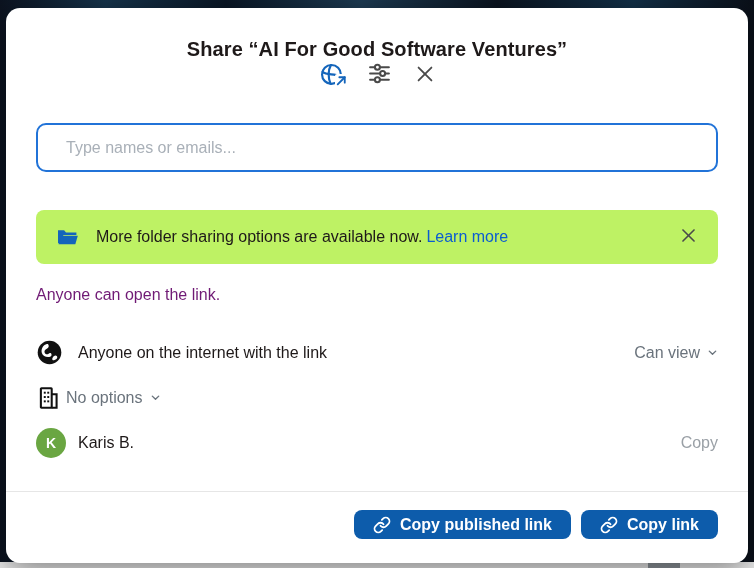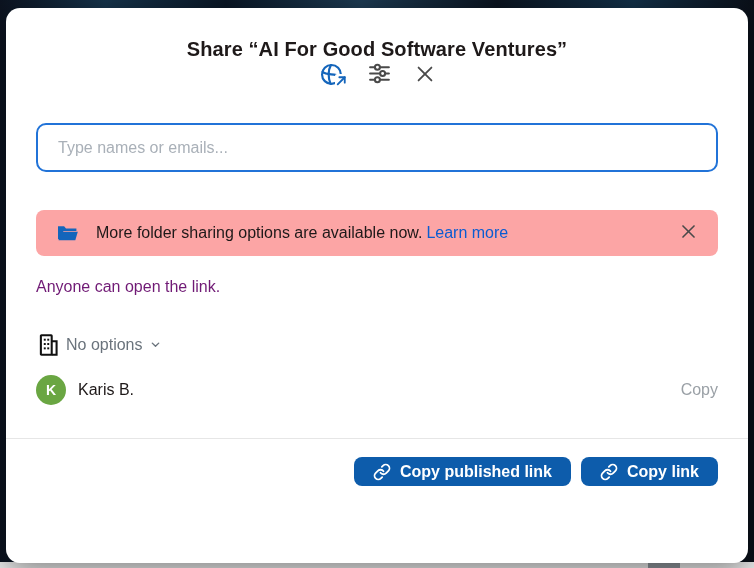--- a/index.html
+++ b/index.html
@@ -31,28 +31,28 @@
     letter-spacing: .1px;
   }
   .header-icons { display: flex; align-items: center; gap: 22px; }
   .icon-btn { background: none; border: none; cursor: pointer; padding: 0; display: flex; align-items: center; justify-content: center; position: relative; }
   .publish-wrap { position: relative; width: 26px; height: 26px; }
   .publish-wrap .arrow-overlay { position: absolute; right: -3px; bottom: -2px; background: #fff; border-radius: 2px; }
 
   .invite-input {
     margin-top: 34px; width: 100%; height: 49px;
     border: 2px solid #2173d8; border-radius: 10px;
-    font-size: 16px; color: #1e1919; padding: 0 20px; outline: none;
+    font-size: 16px; color: #1e1919; padding: 0 28px; outline: none;
     font-family: "Liberation Sans", sans-serif;
   }
   .invite-input::placeholder { color: #a9b0b8; }
 
   .banner {
-    margin-top: 38px; background: #fca5a5; border-radius: 8px;
-    height: 46px; display: flex; align-items: center; padding: 0 20px; gap: 16px;
+    margin-top: 38px; background: #bef264; border-radius: 8px;
+    height: 54px; display: flex; align-items: center; padding: 0 20px; gap: 16px;
   }
   .banner-text { font-size: 16px; color: #1e1919; flex: 1; }
   .banner-link { color: #0b5cd1; text-decoration: none; margin-left: 4px; }
 
   .link-status { margin-top: 22px; font-size: 16px; color: #701a75; }
 
   .rows { margin-top: 26px; display: flex; flex-direction: column; }
   .share-row { display: flex; align-items: center; height: 45px; }
   .row-icon { width: 30px; display: flex; align-items: center; justify-content: flex-start; }
   .row-label { flex: 1; font-size: 16px; color: #1e1919; margin-left: 12px; }
@@ -140,20 +140,38 @@
           <line x1="19" y1="5" x2="5" y2="19"></line>
         </svg>
       </span>
     </button>
   </div>
 
   <p class="link-status">Anyone can open the link.</p>
 
   <div class="rows">
 
+    <div class="share-row">
+      <span class="row-icon">
+        <svg width="27" height="27" viewBox="0 0 24 24">
+          <circle cx="12" cy="12" r="10.5" fill="#111111"></circle>
+          <path fill="#ffffff" d="M10.8 4.6 c1.2 1.8 .2 3.2 -1.2 4 c-1.6 .9 -2.6 2.2 -1.8 3.8 c.7 1.4 2.6 1.3 3.4 .6 c1 -.9 2.4 -.6 2.6 .8 c.2 1.2 -.8 2 -2.2 2.2 c-2.8 .4 -5.6 -1 -6.4 -3.6 c-.9 -3.2 .8 -6.6 3.9 -7.7 c.6 -.2 1.2 -.3 1.7 -.1 z"></path>
+          <path fill="#ffffff" d="M16.6 14.8 c1.4 -.3 2.5 .5 2.3 1.7 c-.2 1.1 -1.5 2.1 -2.9 2.4 c-1.1 .2 -1.8 -.5 -1.5 -1.6 c.3 -1.1 1 -2.2 2.1 -2.5 z"></path>
+        </svg>
+      </span>
+      <span class="row-label">Anyone on the internet with the link</span>
+      <button class="row-right">
+        <span>Can view</span>
+        <span>
+          <svg width="11" height="11" viewBox="0 0 24 24" fill="none" stroke="#6a737c" stroke-width="3" stroke-linecap="round" stroke-linejoin="round">
+            <polyline points="5 9 12 16 19 9"></polyline>
+          </svg>
+        </span>
+      </button>
+    </div>
 
     <div class="share-row">
       <span class="row-icon">
         <svg width="26" height="26" viewBox="0 0 24 24" fill="none" stroke="#111111" stroke-width="1.9">
           <rect x="4.5" y="3" width="10" height="18" rx="0.5"></rect>
           <path d="M14.5 8.5 h4.5 v12.5 h-4.5"></path>
           <rect x="7.2" y="6.2" width="1.8" height="1.8" fill="#111111" stroke="none"></rect>
           <rect x="10.4" y="6.2" width="1.8" height="1.8" fill="#111111" stroke="none"></rect>
           <rect x="7.2" y="10.2" width="1.8" height="1.8" fill="#111111" stroke="none"></rect>
           <rect x="10.4" y="10.2" width="1.8" height="1.8" fill="#111111" stroke="none"></rect>

